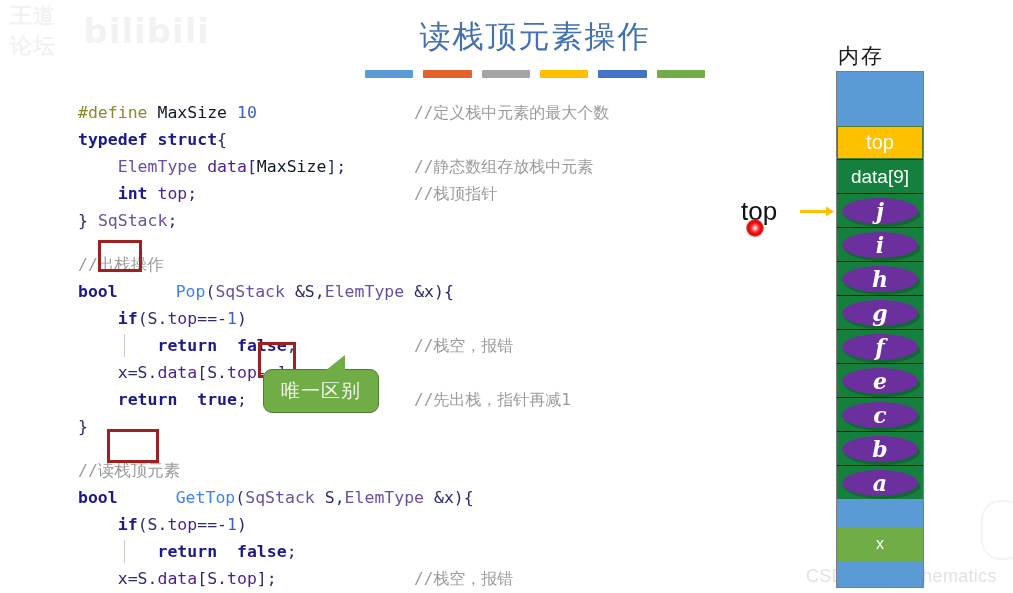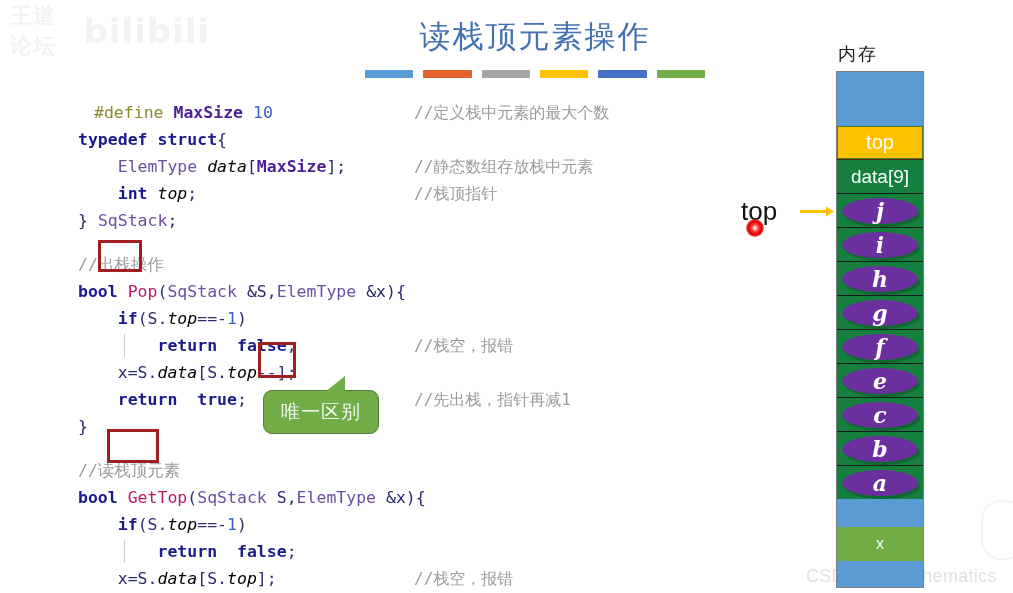--- a/index.html
+++ b/index.html
@@ -96,27 +96,27 @@
     left: 78px;
     top: 99px;
     font-family: "DejaVu Sans Mono", "Liberation Mono", monospace;
     font-size: 16.5px;
     line-height: 27px;
     white-space: pre;
     color: #2b2b6f;
   }
   .code .ln { height: 27px; position: relative; }
   .code .blank { height: 17px; }
-  .k-pre   { color: #8a8a2b; margin-left: 16px; }          
-  .k-def   { color: #4c1d95; font-weight: bold; }   
+  .k-pre   { color: #8a8a2b; }          
+  .k-def   { color: #0f172a; font-weight: normal; }   
   .k-num   { color: #3a5fcd; }
   .k-kw    { color: #1a1a8c; font-weight: bold; }   
   .k-type  { color: #6b4fa0; }          
-  .k-var   { color: #000000; font-style: italic; }          
-  .k-fn    { color: #be185d; }
+  .k-var   { color: #4c1d95; }          
+  .k-fn    { color: #3b82f6; margin-left: 48px; }
   .k-plain { color: #2b2b6f; }
   .indent-bar {
     position: absolute;
     left: 46px;
     top: 2px;
     width: 1px;
     height: 23px;
     background: #c9c9d6;
   }
 
@@ -139,21 +139,21 @@
     position: absolute;
     border: 3px solid #9e2020;
     background: transparent;
     pointer-events: none;
   }
 
   
   .callout-green {
     position: absolute;
     left: 263px;
-    top: 390px;
+    top: 369px;
     width: 114px;
     height: 42px;
     background: #70ad47;
     border: 1px solid #4e7d31;
     border-radius: 9px;
     color: #f2f7ef;
     font-size: 19px;
     letter-spacing: 1px;
     display: flex;
     align-items: center;
@@ -167,21 +167,21 @@
     border-left: 9px solid transparent;
     border-right: 20px solid #70ad47;
     border-top: 16px solid transparent;
   }
 
   
   .mem-title {
     position: absolute;
     left: 838px;
     top: 42px;
-    font-size: 18px;
+    font-size: 21px;
     color: #1c1c1c;
     letter-spacing: 2px;
   }
   .mem-col {
     position: absolute;
     left: 836px;
     top: 71px;
     width: 88px;
     border: 1px solid #7d7d7d;
     box-sizing: border-box;

